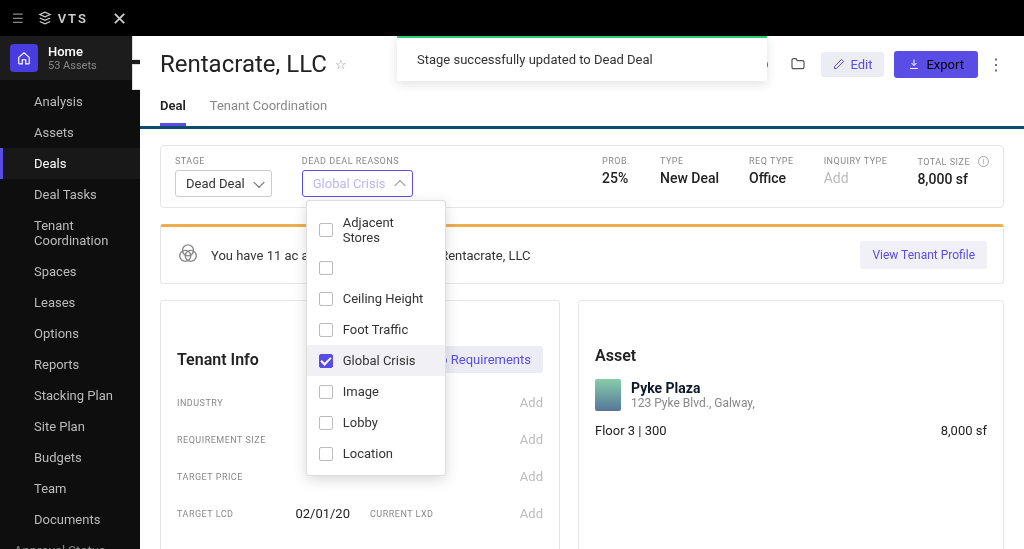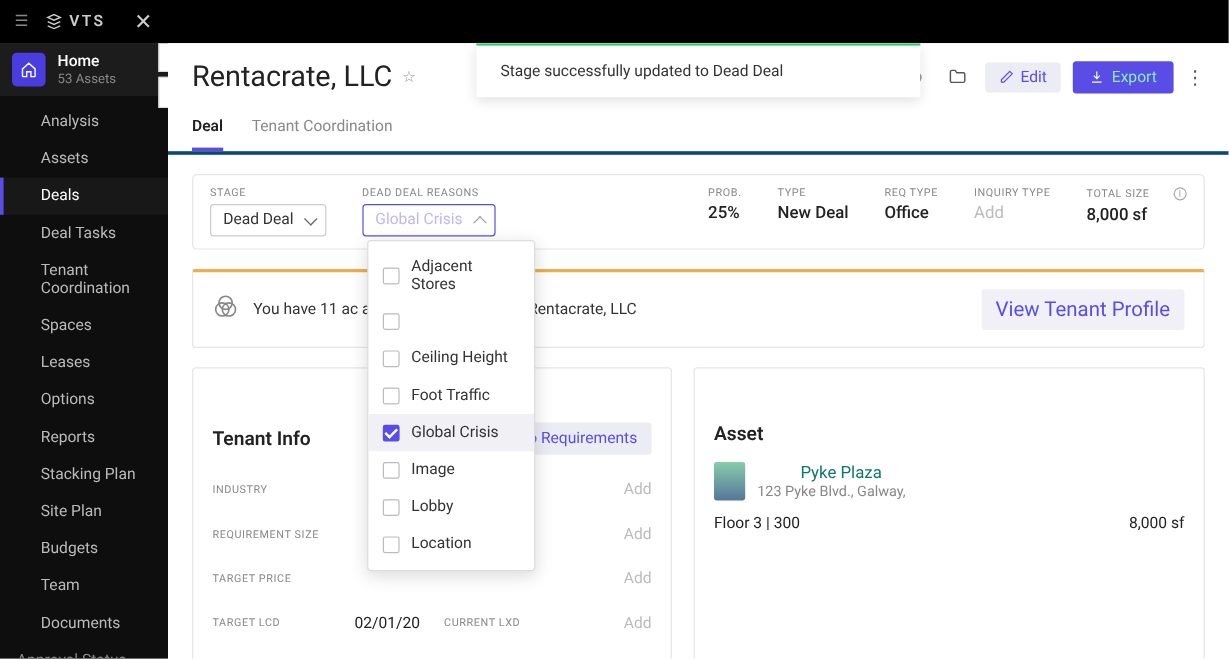--- a/index.html
+++ b/index.html
@@ -20,62 +20,62 @@
 .side-item { padding: 8px 14px 8px 34px; color: #bbb; font-size: 13px; cursor: pointer; }
 .side-item.active { border-left: 3px solid #5a4de6; padding-left: 31px; color: #fff; background: #181818; }
 .side-footer .side-item { padding-left: 14px; color: #888; }
 .main { flex: 1; background: #fff; overflow: hidden; position: relative; }
 .page-header { display: flex; align-items: center; padding: 14px 20px 10px 20px; }
 .page-title { font-size: 24px; font-weight: 400; color: #222; }
 .star { margin-left: 8px; color: #999; }
 .header-actions { margin-left: auto; display: flex; align-items: center; gap: 10px; }
 .icon-btn { width: 26px; height: 26px; display: flex; align-items: center; justify-content: center; color: #555; border: 1px solid transparent; }
 .edit-btn { background: #ececf4; color: #5a4de6; padding: 5px 12px; border-radius: 3px; display: flex; align-items: center; gap: 5px; font-size: 13px; }
-.export-btn { background: #5a4de6; color: #86efac; padding: 6px 14px; border-radius: 3px; display: flex; align-items: center; gap: 6px; font-size: 13px; }
+.export-btn { background: #5a4de6; color: #000000; padding: 6px 14px; border-radius: 3px; display: flex; align-items: center; gap: 6px; font-size: 13px; }
 .dots { color: #555; font-size: 16px; }
 .tabs { display: flex; gap: 24px; padding: 0 20px; border-bottom: 3px solid #0c4a6e; }
 .tab { padding: 10px 0; color: #888; font-size: 13px; cursor: pointer; }
 .tab.active { color: #222; font-weight: 600; border-bottom: 3px solid #5a4de6; }
 .content { padding: 16px 20px; }
 .summary-row { border: 1px solid #e6e6e6; border-radius: 4px; padding: 10px 14px; display: flex; gap: 30px; align-items: flex-start; }
 .summary-col .lbl { font-size: 9px; color: #888; letter-spacing: 0.5px; margin-bottom: 4px; text-transform: uppercase; }
 .summary-col .val { font-size: 14px; color: #222; font-weight: 500; white-space: nowrap; }
 .summary-col .add { color: #bbb; font-size: 14px; }
 .stage-select { border: 1px solid #ccc; border-radius: 3px; padding: 5px 26px 5px 10px; font-size: 13px; color: #333; position: relative; display: inline-block; min-width: 96px; }
 .stage-select::after { content: ''; position: absolute; right: 8px; top: 50%; width: 7px; height: 7px; border-right: 1.5px solid #666; border-bottom: 1.5px solid #666; transform: translateY(-70%) rotate(45deg); }
 .reason-select { border: 1px solid #5a4de6; border-radius: 3px; padding: 5px 26px 5px 10px; font-size: 13px; color: #bdb7f2; position: relative; display: inline-block; min-width: 84px; }
 .reason-select::after { content: ''; position: absolute; right: 8px; top: 50%; width: 7px; height: 7px; border-right: 1.5px solid #999; border-bottom: 1.5px solid #999; transform: translateY(-30%) rotate(-135deg); }
 .warning-banner { margin-top: 16px; border: 1px solid #e6e6e6; border-top: 3px solid #f0ad4e; border-radius: 3px; padding: 14px 16px; display: flex; align-items: center; gap: 12px; }
 .warning-banner .msg { flex: 1; font-size: 13px; color: #333; }
-.view-profile-btn { background: #f0f0f6; color: #5a4de6; padding: 7px 12px; border-radius: 3px; font-size: 17px; }
+.view-profile-btn { background: #f0f0f6; color: #5a4de6; padding: 7px 12px; border-radius: 3px; font-size: 12px; }
 .two-col { display: flex; gap: 18px; margin-top: 16px; }
 .card { border: 1px solid #e6e6e6; border-radius: 3px; padding: 14px 16px; }
 .card-tenant { flex: 0 0 400px; }
 .card-asset { flex: 1; }
 .card-title { font-size: 16px; font-weight: 600; color: #222; margin-bottom: 14px; display: flex; align-items: center; margin-top: 31px; }
 .add-req-btn { margin-left: auto; background: #ececf4; color: #5a4de6; padding: 6px 12px; border-radius: 3px; font-size: 13px; font-weight: 400; }
 .info-row { display: flex; padding: 8px 0; align-items: center; }
 .info-row .lbl { font-size: 9px; color: #888; letter-spacing: 0.5px; text-transform: uppercase; }
 .info-row .val { font-size: 13px; color: #222; }
 .info-row .add { margin-left: auto; color: #bbb; font-size: 13px; }
 .info-grid { display: grid; grid-template-columns: 1fr 1fr; row-gap: 6px; column-gap: 20px; }
 .asset-head { display: flex; gap: 10px; align-items: center; margin-bottom: 12px; }
 .asset-thumb { width: 26px; height: 32px; background: linear-gradient(#8ca, #579); border-radius: 2px; }
-.asset-name { font-weight: 400; font-size: 14px; color: #0f766e; margin-left: 36px; }
+.asset-name { font-weight: 700; font-size: 14px; color: #0f172a; }
 .asset-addr { font-size: 12px; color: #888; }
 .asset-detail { display: flex; font-size: 13px; color: #222; }
 .asset-detail .sz { margin-left: auto; }
 .toast { position: absolute; top: 0; left: 50%; transform: translateX(-50%); background: #fff; border-top: 2px solid #2ecc71; box-shadow: 0 3px 10px rgba(0,0,0,0.12); padding: 14px 20px; width: 370px; font-size: 13px; color: #333; z-index: 50; }
 .dropdown-menu { position: absolute; background: #fff; border: 1px solid #ddd; border-radius: 3px; box-shadow: 0 4px 14px rgba(0,0,0,0.15); width: 140px; z-index: 40; padding: 6px 0; }
 .dd-item { display: flex; align-items: center; gap: 10px; padding: 8px 12px; font-size: 13px; color: #333; cursor: pointer; }
 .dd-item:hover, .dd-item.hl { background: #f1f1f5; }
 .dd-check { width: 14px; height: 14px; border: 1.5px solid #bbb; border-radius: 2px; flex-shrink: 0; }
 .dd-check.on { background: #5a4de6; border-color: #5a4de6; position: relative; }
 .dd-check.on::after { content: ''; position: absolute; left: 3px; top: 0px; width: 4px; height: 8px; border-right: 2px solid #fff; border-bottom: 2px solid #fff; transform: rotate(45deg); }
-.total-size-lbl { display: flex; align-items: center; gap: 20px; }
+.total-size-lbl { display: flex; align-items: center; gap: 8px; }
 .info-circ { width: 11px; height: 11px; border: 1px solid #aaa; border-radius: 50%; display: inline-flex; align-items: center; justify-content: center; font-size: 8px; color: #aaa; }
 </style>
 </head>
 <body>
 
 <div class="topbar">
   <span class="burger">☰</span>
   <span class="logo">
     <svg width="14" height="14" viewBox="0 0 24 24" fill="none" stroke="#ccc" stroke-width="2">
         <path d="M3 6l9 4 9-4-9-4-9 4zM3 12l9 4 9-4M3 18l9 4 9-4"></path>

